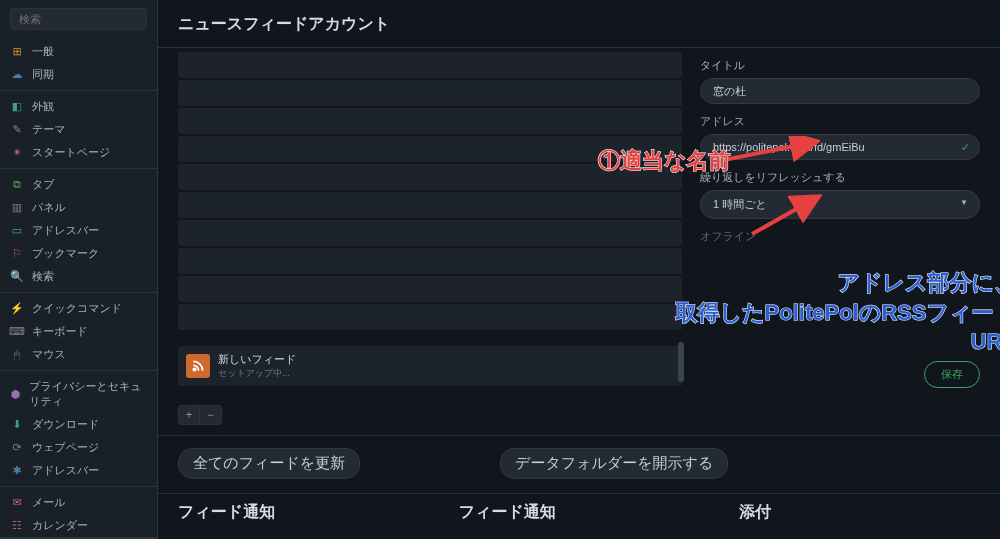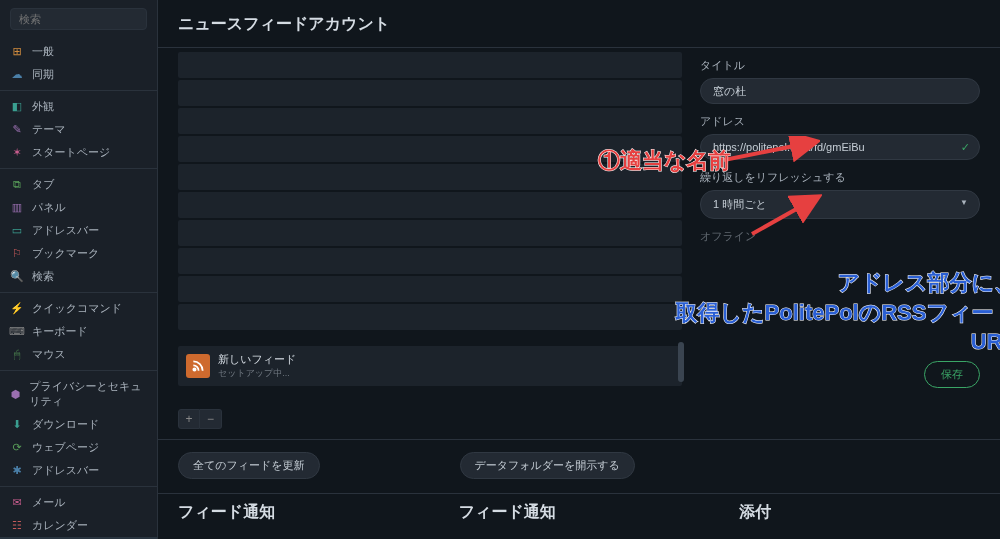--- a/index.html
+++ b/index.html
@@ -46,21 +46,21 @@
 .fld-label { font-size: 11px; color: #aab3bd; margin-bottom: 5px; margin-top: 10px; }
 .fld-label:first-child { margin-top: 0; }
 .fld-input { width: 100%; background: #232a33; border: 1px solid #303842; border-radius: 14px; color: #c5cdd5; font-size: 11px; padding: 6px 12px; outline: none; }
 .fld-row { position: relative; }
 .check-mark { position: absolute; right: 10px; top: 7px; color: #3aa566; font-size: 11px; }
 .select-row { position: relative; }
 .select-caret { position: absolute; right: 12px; top: 8px; color: #aab3bd; font-size: 8px; }
 .save-btn { margin-top: 112px; border: 1px solid #3aa566; color: #3aa566; background: transparent; border-radius: 14px; padding: 5px 16px; font-size: 11px; cursor: pointer; float: right; }
 
 .action-row { display: flex; gap: 140px; padding: 8px 20px 14px; }
-.pill-btn { background: #232a33; border: 1px solid #303842; border-radius: 14px; color: #c5cdd5; font-size: 11px; padding: 5px 14px; cursor: pointer; }
+.pill-btn { background: #232a33; border: 1px solid #303842; border-radius: 14px; color: #c5cdd5; font-size: 15px; padding: 5px 14px; cursor: pointer; }
 
 .bottom { padding: 4px 20px 10px; display: flex; gap: 40px; }
 .b-col { flex: 1; }
 .b-title { font-size: 16px; font-weight: bold; color: #d5dce3; margin-bottom: 6px; }
 
 
 .arrow1 { position: absolute; left: 562px; top: 84px; width: 100px; height: 28px; pointer-events: none; }
 .arrow2 { position: absolute; left: 590px; top: 140px; width: 74px; height: 46px; pointer-events: none; }
 .ann-text { position: absolute; font-weight: bold; pointer-events: none; }
 .ann-red { color: #e64040; -webkit-text-stroke: 1px #fff; paint-order: stroke fill; }

